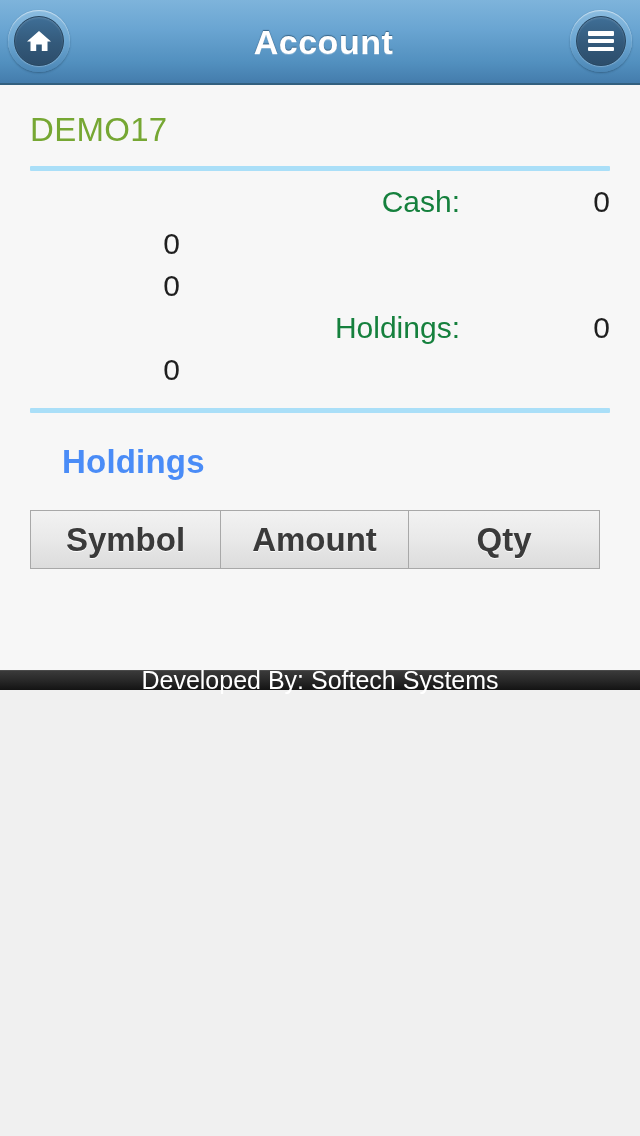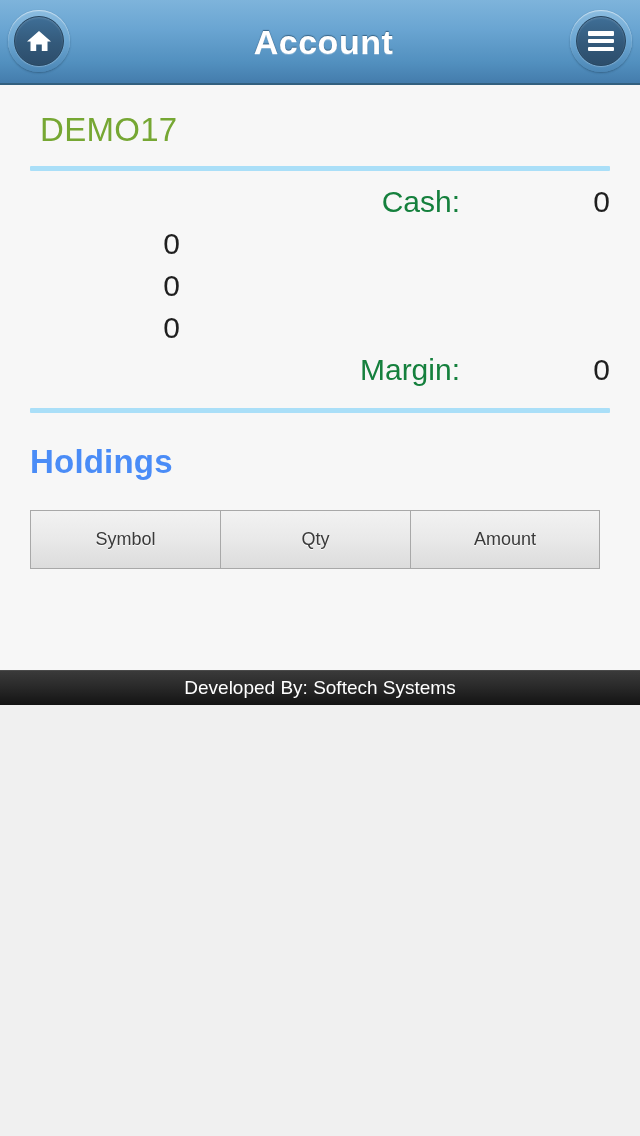--- a/index.html
+++ b/index.html
@@ -84,21 +84,21 @@
     background: #f7f7f7;
     padding: 0;
     height: 585px;
     position: relative;
     box-sizing: border-box;
   }
 
   .account-name {
     color: #76a733;
     font-size: 33px;
-    padding: 26px 0 0 40px;
+    padding: 26px 0 0 30px;
     letter-spacing: 0.3px;
   }
 
   .divider {
     height: 5px;
     background: #aadff8;
     margin: 17px 30px 0 30px;
     border-radius: 1px;
   }
 
@@ -127,54 +127,55 @@
   .divider.bottom {
     margin-top: 13px;
   }
 
   .section-title {
     color: #4a8cf7;
     font-size: 33px;
     font-weight: bold;
     padding: 30px 0 0 30px;
     letter-spacing: 0.2px;
+    margin-left: 32px;
   }
 
   .table {
     margin: 29px 0 0 30px;
     display: flex;
     width: 570px;
     box-sizing: border-box;
     border: 1px solid #a8a8a8;
   }
   .th {
     background: linear-gradient(to bottom, #f2f2f2 0%, #eaeaea 45%, #dcdcdc 100%);
     height: 57px;
     display: flex;
     align-items: center;
     justify-content: center;
-    font-size: 18px;
-    font-weight: normal;
+    font-size: 33px;
+    font-weight: bold;
     color: #3a3a3a;
     text-shadow: 0 1px 0 rgba(255,255,255,0.9);
     border-right: 1px solid #a8a8a8;
     box-sizing: border-box;
     cursor: pointer;
   }
   .th:last-child { border-right: none; }
   .th.col-symbol { width: 190px; }
   .th.col-qty    { width: 190px; }
   .th.col-amount { width: 188px; }
 
   
   .footer {
-    height: 35px;
+    height: 20px;
     background: linear-gradient(to bottom, #3a3a3a 0%, #2a2a2a 45%, #131313 100%);
     color: #ffffff;
-    font-size: 19px;
+    font-size: 25px;
     display: flex;
     align-items: center;
     justify-content: center;
     border-top: 1px solid #4a4a4a;
     box-sizing: border-box;
   }
 
   .below-fold {
     background: #f0f0f0;
     height: 433px;
@@ -224,38 +225,38 @@
 
     <div class="stat-row">
       <div class="stat-value">0</div>
     </div>
 
     <div class="stat-row">
       <div class="stat-value">0</div>
     </div>
 
     <div class="stat-row">
-      <div class="stat-value">0</div>
-    </div>
-
-    <div class="stat-row">
-      <div class="stat-label">Margin:</div>
+      <div class="stat-label">Holdings:</div>
+      <div class="stat-value">0</div>
+    </div>
+
+    <div class="stat-row">
       <div class="stat-value">0</div>
     </div>
 
   </div>
 
   <div class="divider bottom"></div>
 
   <div class="section-title">Holdings</div>
 
   <div class="table">
     <div class="th col-symbol">Symbol</div>
+    <div class="th col-amount">Amount</div>
     <div class="th col-qty">Qty</div>
-    <div class="th col-amount">Amount</div>
   </div>
 
 </div>
 
 <div class="footer">
   <span>Developed By: Softech Systems</span>
 </div>
 
 <div class="below-fold"></div>
 

